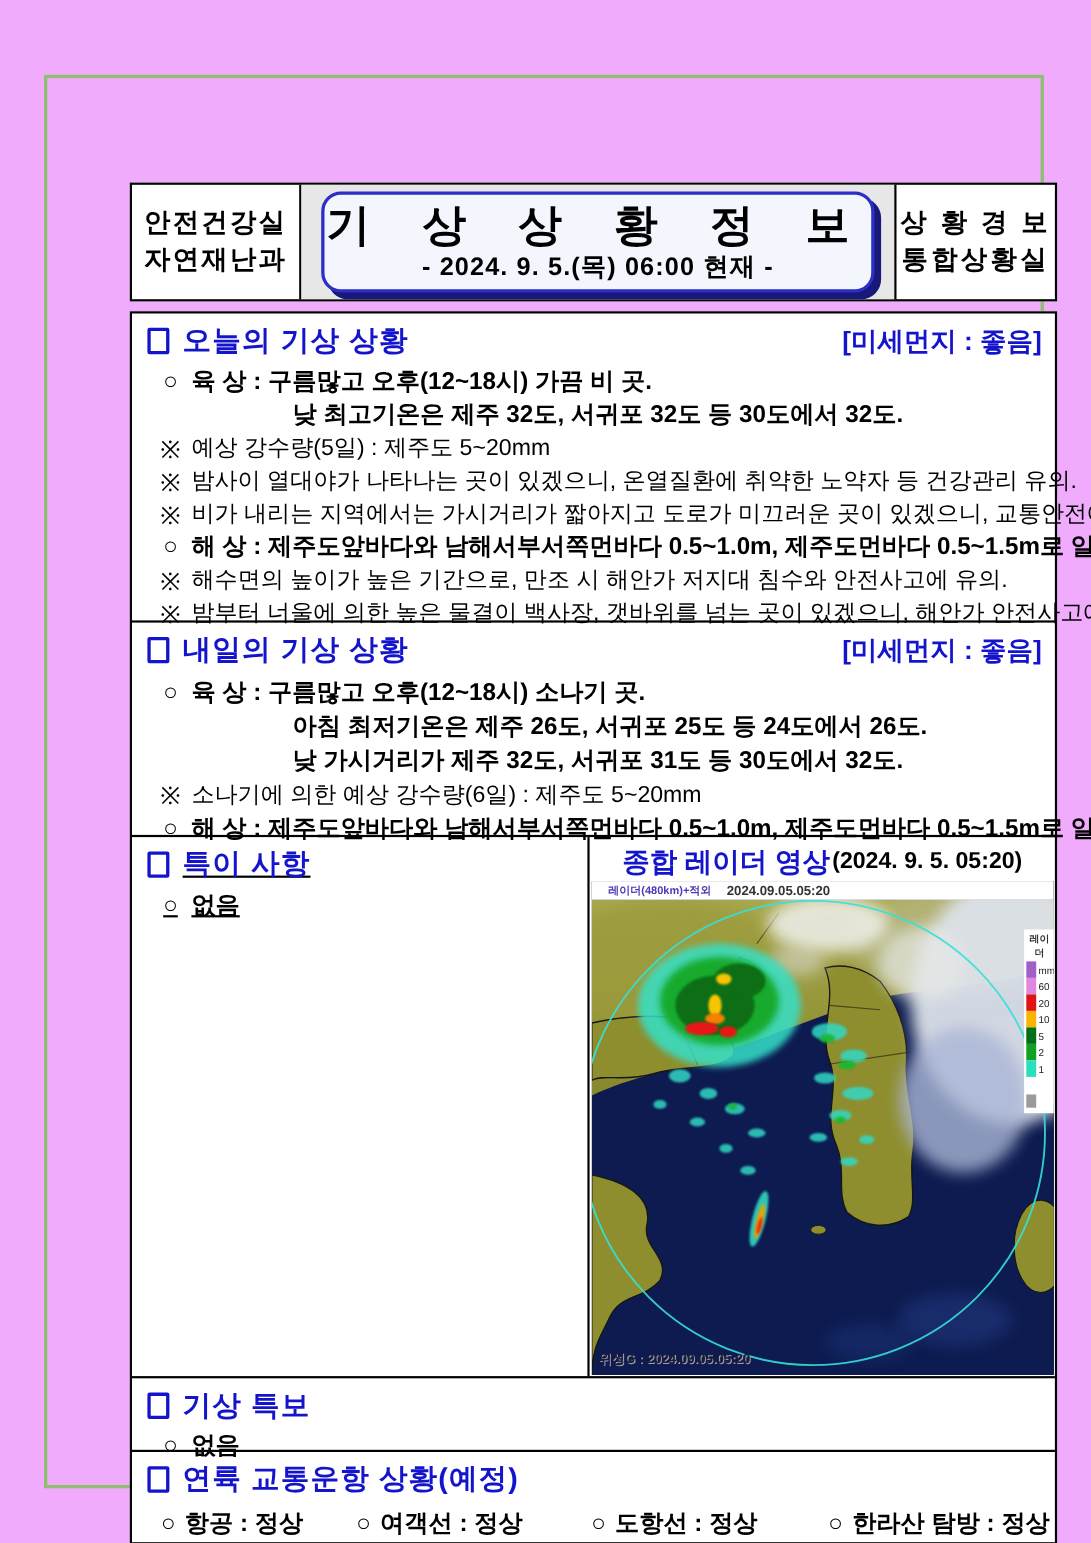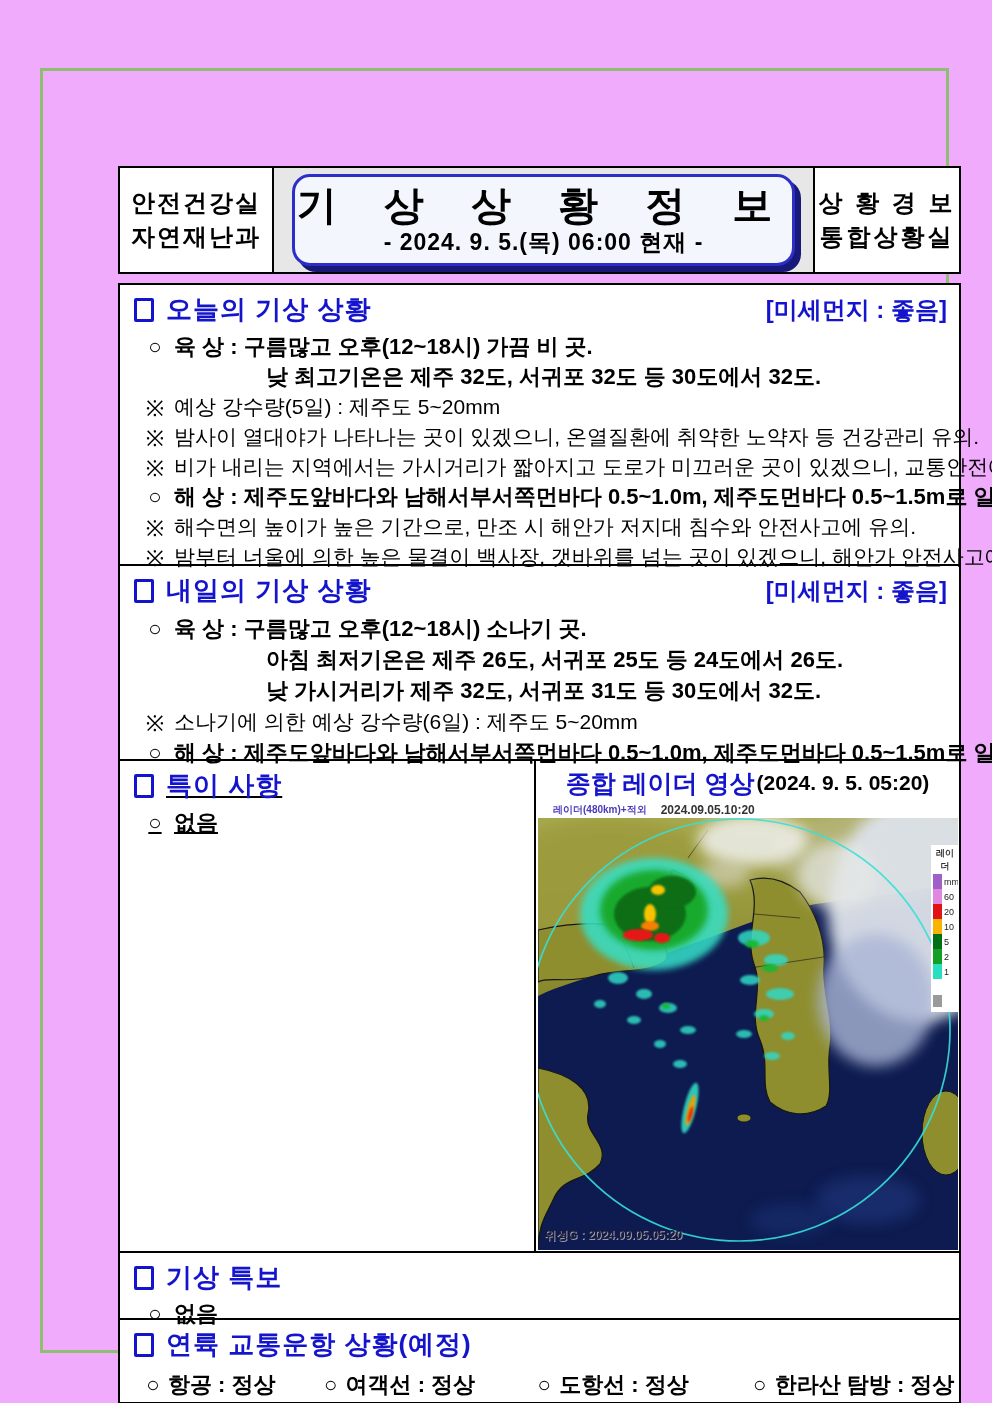--- a/index.html
+++ b/index.html
@@ -192,21 +192,21 @@
         </div>
 
         <div class="col-radar">
           <div class="radar-title-row">
             <span class="radar-title">종합 레이더 영상</span>
             <span class="radar-date">(2024. 9. 5. 05:20)</span>
           </div>
           <div class="radar-box">
             <div class="radar-strip">
               <span class="lab">레이더(480km)+적외</span>
-              <span class="tim">2024.09.05.10:20</span>
+              <span class="tim">2024.09.05.05:20</span>
             </div>
 
             <svg class="radar-svg" width="424" height="438" viewBox="0 0 424 438">
               <defs>
                 <linearGradient id="landg" x1="0" y1="0" x2="0" y2="1">
                   <stop offset="0" stop-color="#a8a84e"></stop>
                   <stop offset="1" stop-color="#87872b"></stop>
                 </linearGradient>
                 <filter id="b6" x="-50%" y="-50%" width="200%" height="200%">
                     <feGaussianBlur stdDeviation="7"></feGaussianBlur>

